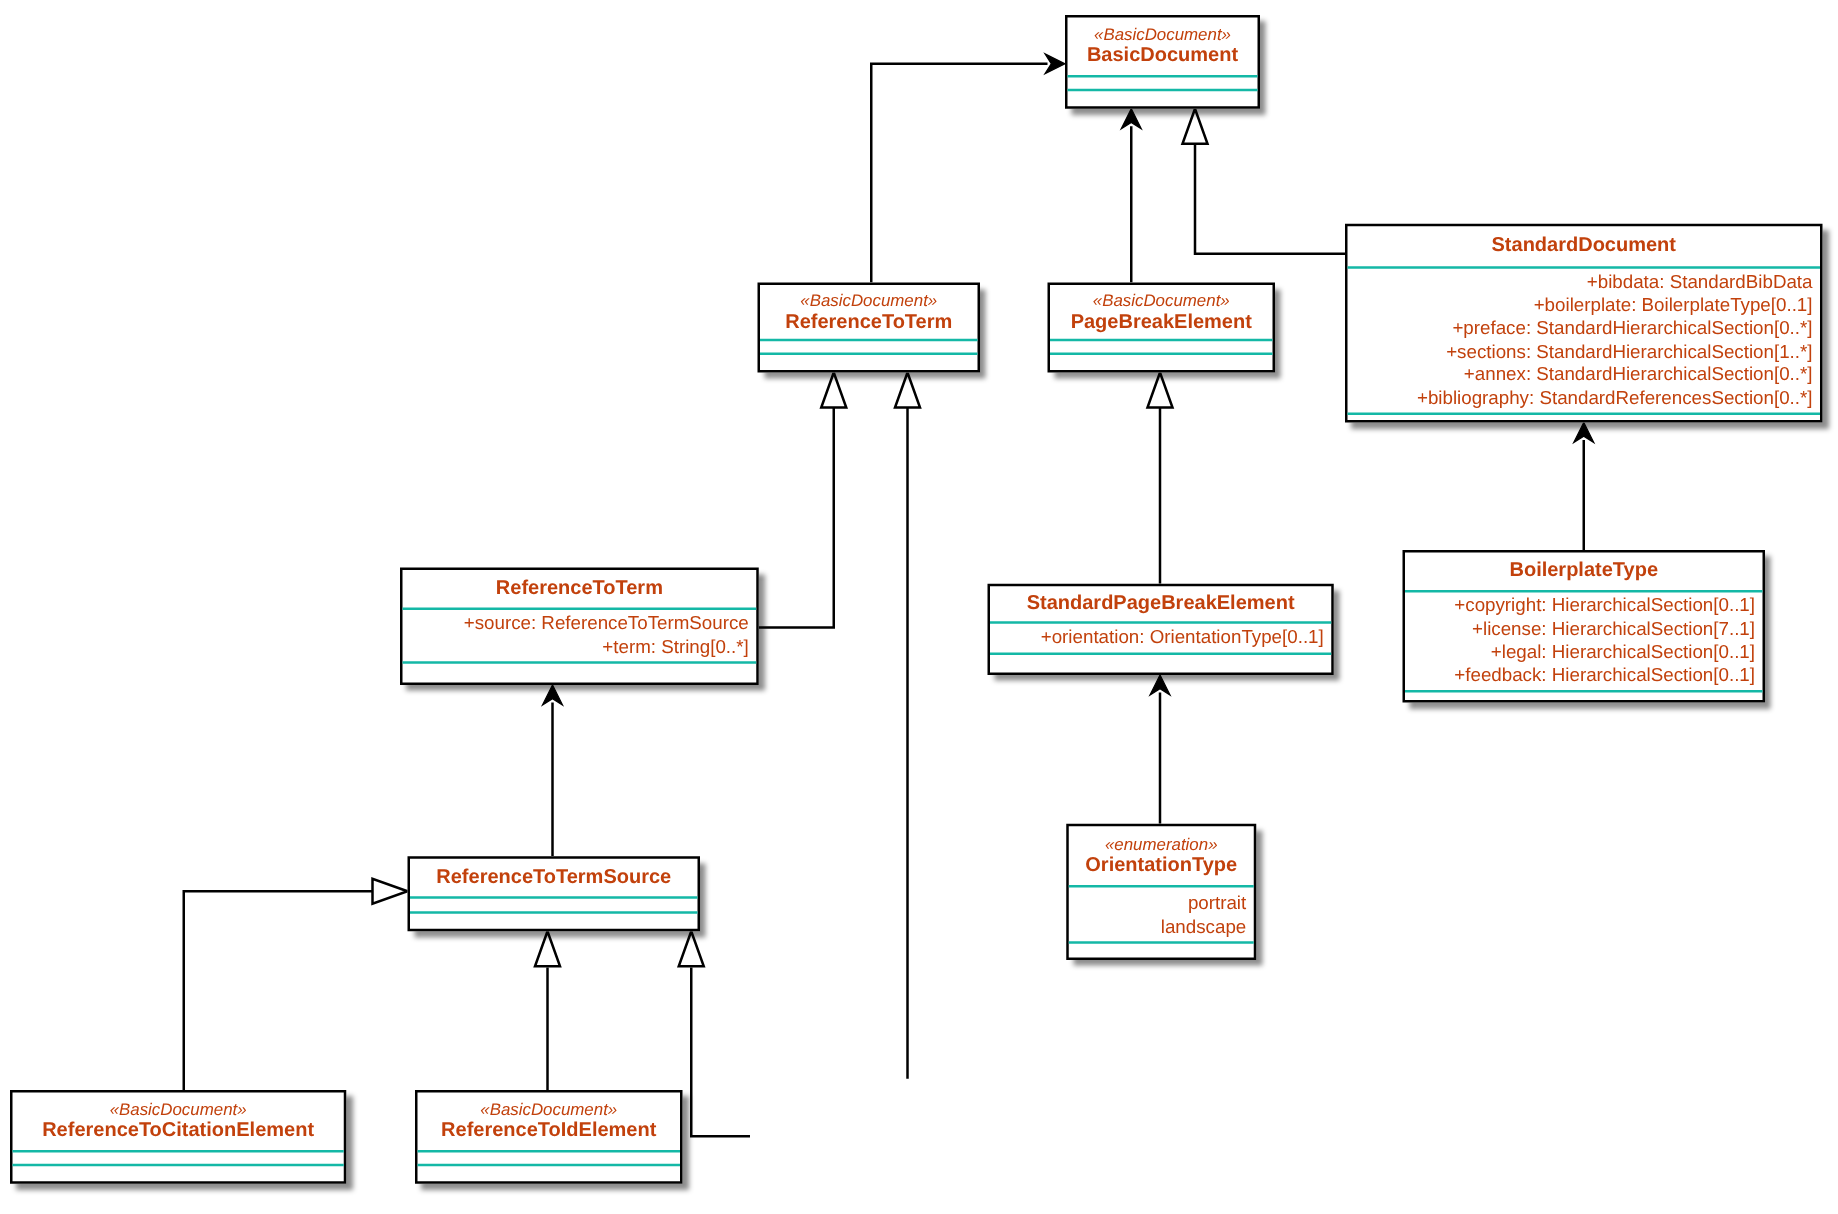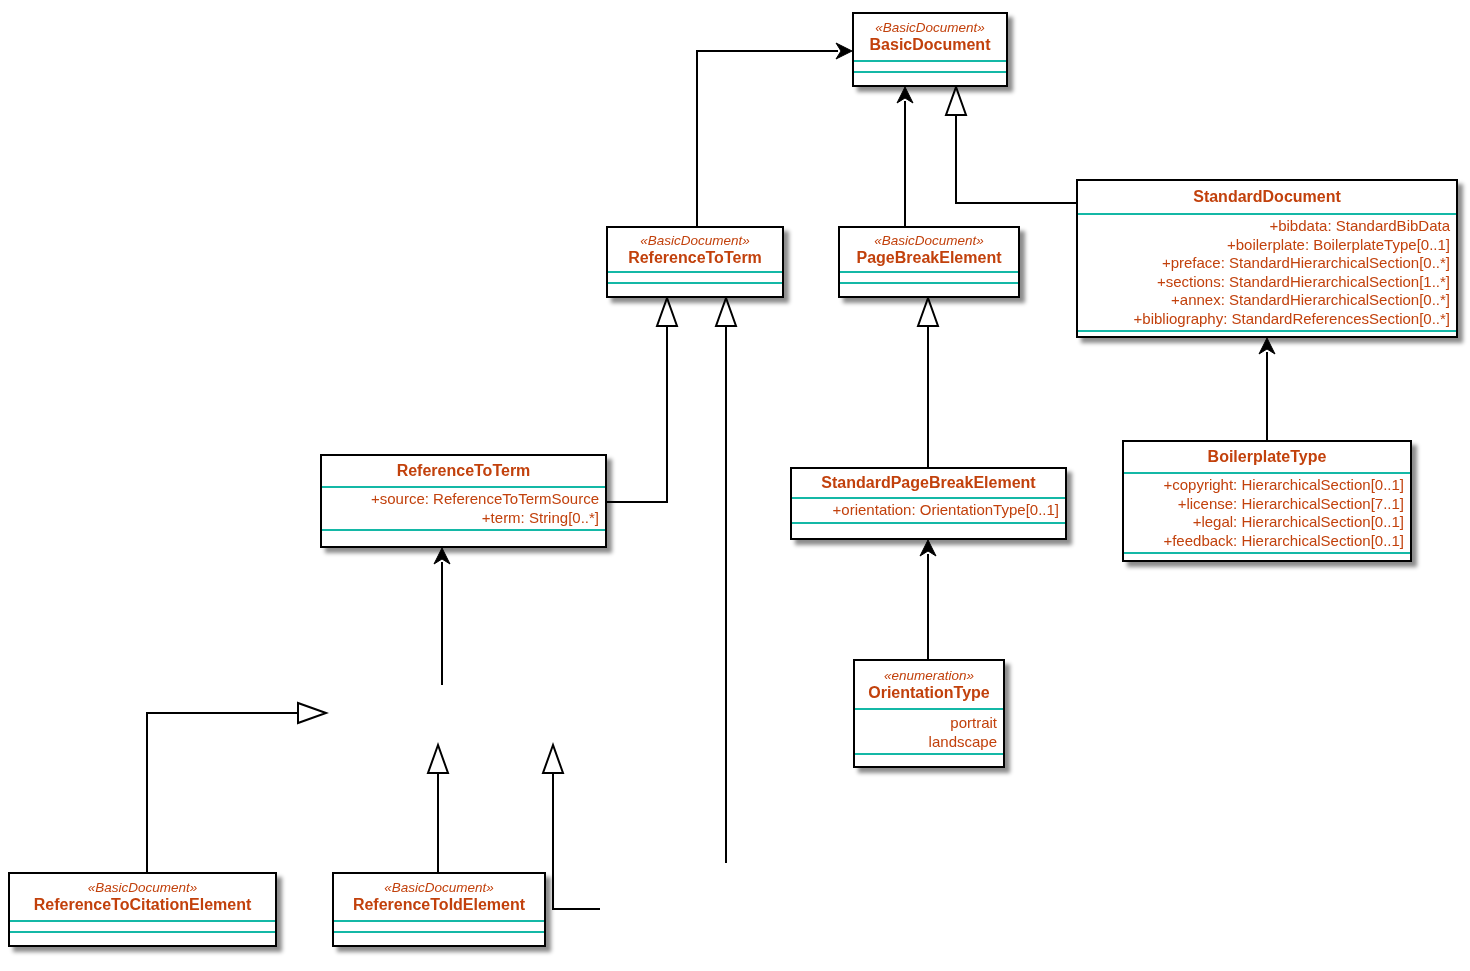--- a/index.html
+++ b/index.html
@@ -141,20 +141,27 @@
     </div>
     <div class="comp attrs">
       <div>+copyright: HierarchicalSection[0..1]</div>
       <div>+license: HierarchicalSection[7..1]</div>
       <div>+legal: HierarchicalSection[0..1]</div>
       <div>+feedback: HierarchicalSection[0..1]</div>
     </div>
     <div class="comp fill"></div>
   </div>
 
+  <div class="uml-class" style="left:326px; top:685px; width:234px; height:60px;">
+    <div class="name-comp" style="height:30px;">
+      <div class="cname">ReferenceToTermSource</div>
+    </div>
+    <div class="comp" style="height:12px;"></div>
+    <div class="comp fill"></div>
+  </div>
 
   <div class="uml-class" style="left:853px; top:659px; width:152px; height:109px;">
     <div class="name-comp" style="height:47px;">
       <div class="stereotype">«enumeration»</div>
       <div class="cname">OrientationType</div>
     </div>
     <div class="comp attrs" style="padding-top:4px;padding-left:44px;">
       <div>portrait</div>
       <div>landscape</div>
     </div>

